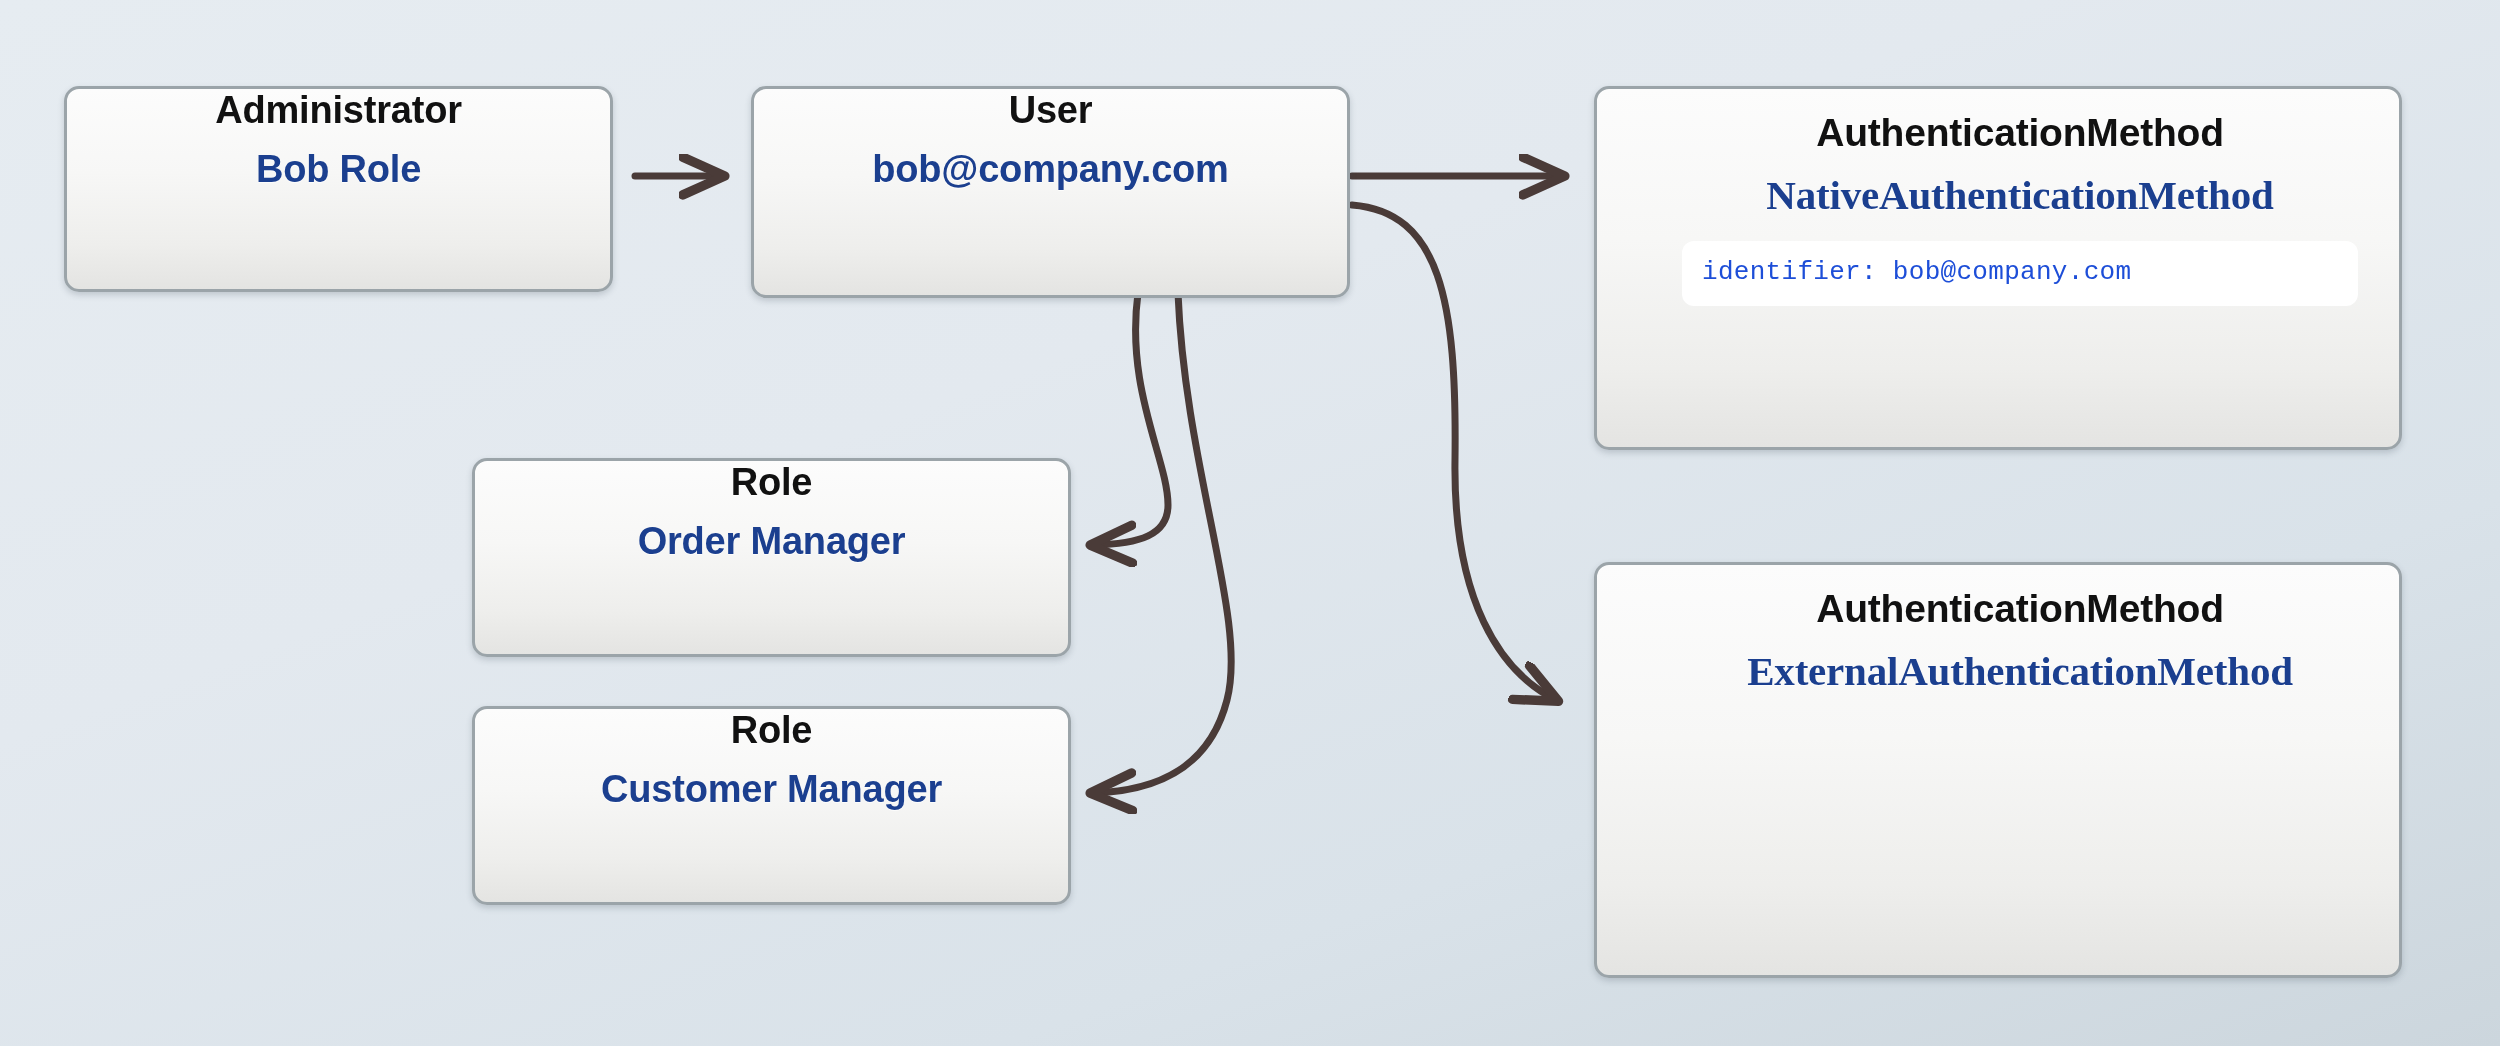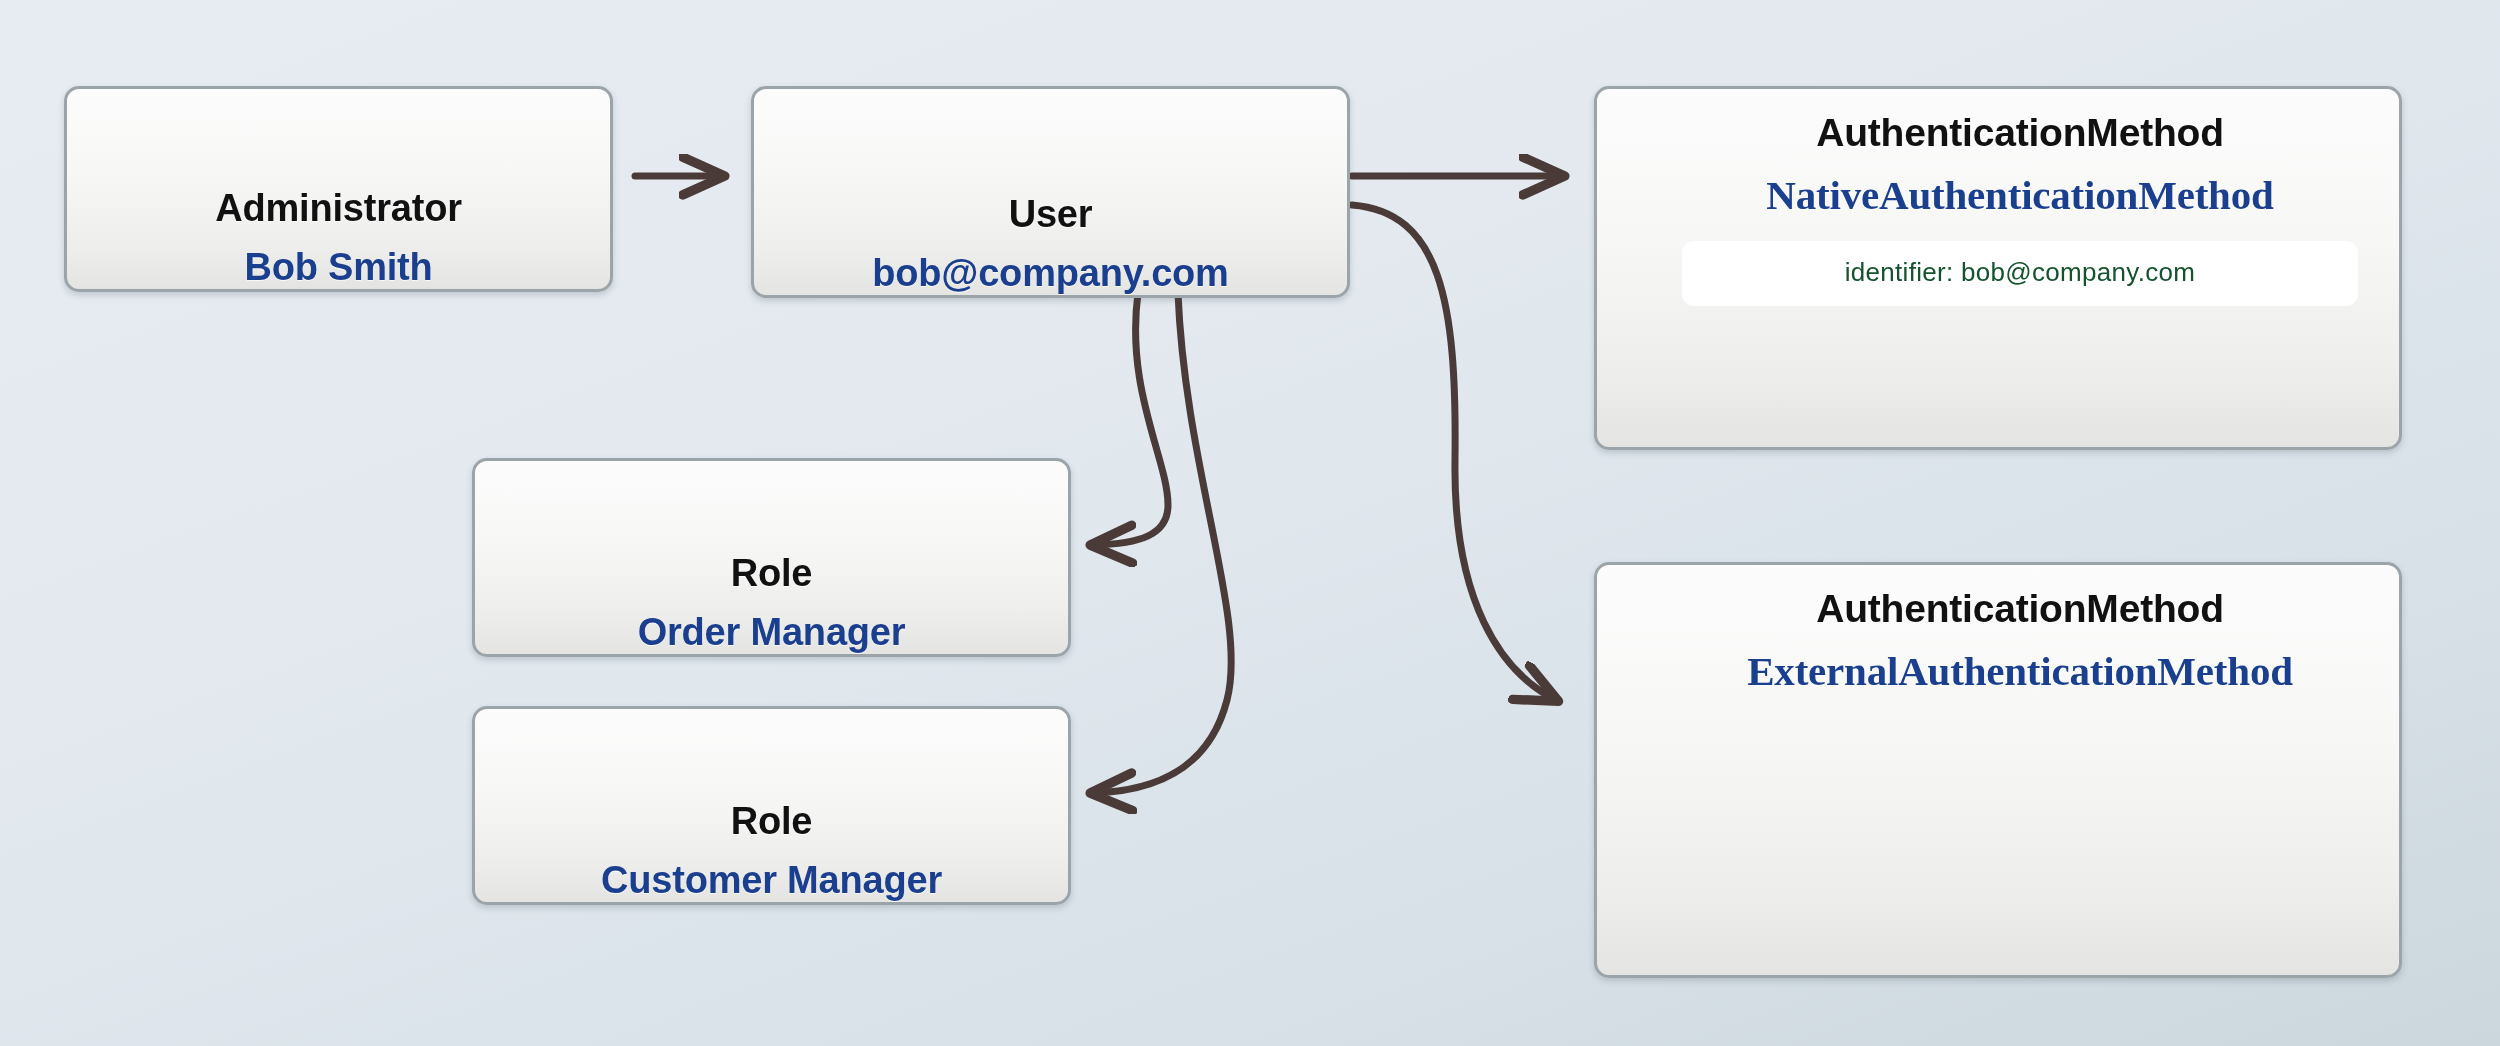--- a/index.html
+++ b/index.html
@@ -37,21 +37,21 @@
     border-radius: 15px;
     background: linear-gradient(180deg, #fcfcfc 0%, #f7f7f6 42%, #eeeeec 78%, #e4e4e2 100%);
     box-shadow: 0 3px 6px rgba(60, 72, 85, 0.22);
     display: flex;
     flex-direction: column;
     align-items: center;
   }
 
   
   .node--simple {
-    justify-content: flex-end;
+    justify-content: flex-start;
   }
   .node--simple .node-type {
     margin-bottom: 16px;
   }
 
   .node-type {
     color: #111111;
     font-weight: bold;
     font-size: 38px;
     letter-spacing: -0.2px;
@@ -85,27 +85,26 @@
 
   .props {
     box-sizing: border-box;
     width: calc(100% - 82px);
     background: #ffffff;
     border-radius: 12px;
     padding: 16px 20px 18px 20px;
     text-align: left;
   }
   .prop-line {
-    font-family: Liberation Sans, sans-serif;
+    font-family: Liberation Mono, monospace;
     font-size: 26px;
     line-height: 1.18;
-    color: #14532d;
+    color: #1d4ed8;
     white-space: pre;
     letter-spacing: 0.3px;
-    text-align: center;
   }
 
   
   #node-administrator { left: 64px;   top: 86px;  width: 549px;  height: 206px; }
   #node-user          { left: 751px;  top: 86px;  width: 599px;  height: 212px; }
   #node-role-order    { left: 472px;  top: 458px; width: 599px;  height: 199px; }
   #node-role-customer { left: 472px;  top: 706px; width: 599px;  height: 199px; }
   #node-auth-native   { left: 1594px; top: 86px;  width: 808px;  height: 364px; }
   #node-auth-external { left: 1594px; top: 562px; width: 808px;  height: 416px; }
 </style>
@@ -129,21 +128,21 @@
       <path d="M 1352 205 C 1440 212 1457 300 1455 460 C 1453 600 1500 672 1556 700" marker-end="url(#arrowhead)"></path>
 
       <path d="M 1138 293 C 1125 390 1168 460 1168 505 C 1168 535 1140 544 1093 545" marker-end="url(#arrowhead)"></path>
 
       <path d="M 1178 293 C 1185 470 1248 620 1227 700 C 1210 766 1160 791 1093 793" marker-end="url(#arrowhead)"></path>
     </g>
   </svg>
 
   <div class="node node--simple" id="node-administrator">
     <div class="node-type">Administrator</div>
-    <div class="node-title">Bob Smith</div>
+    <div class="node-title">Bob Role</div>
   </div>
 
   <div class="node node--simple" id="node-user">
     <div class="node-type">User</div>
     <div class="node-title">bob@company.com</div>
   </div>
 
   <div class="node node--simple" id="node-role-order">
     <div class="node-type">Role</div>
     <div class="node-title">Order Manager</div>

